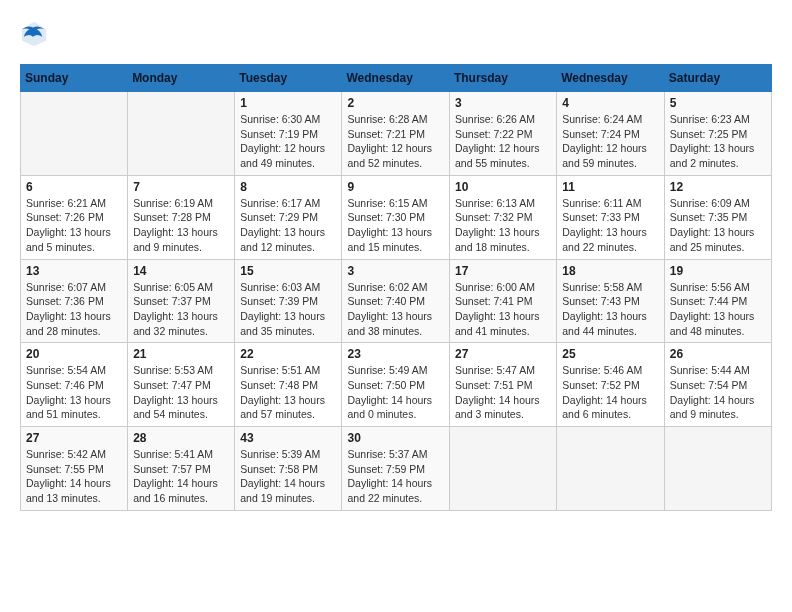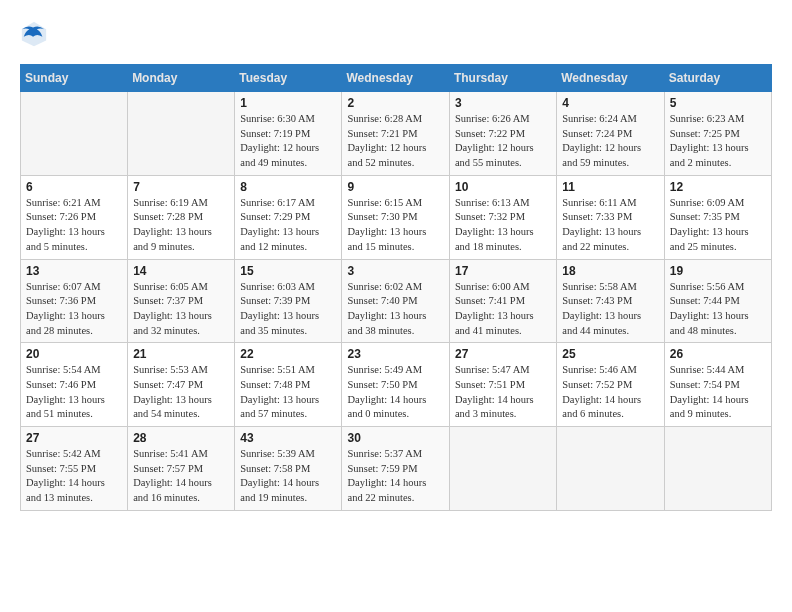--- a/index.html
+++ b/index.html
@@ -46,21 +46,21 @@
       font-size: 16px;
       color: #444;
     }
     .calendar {
       width: 100%;
       border-collapse: collapse;
       font-size: 11px;
     }
     .calendar thead th {
       background: #2a7abf;
-      color: #e5e5e5;
+      color: #0f172a;
       padding: 6px 4px;
       text-align: left;
       font-size: 12px;
       font-weight: bold;
       border: 1px solid #2a7abf;
     }
     .calendar tbody td {
       vertical-align: top;
       border: 1px solid #ccc;
       padding: 4px 5px;
@@ -78,21 +78,20 @@
       font-size: 12px;
       font-weight: bold;
       color: #222;
       display: block;
       margin-bottom: 2px;
     }
     .day-info {
       color: #333;
       font-size: 10.5px;
       line-height: 1.4;
-      font-family: Liberation Serif, serif;
     }
     .empty-cell {
       background: #f5f5f5 !important;
     }
   </style>
 </head>
 <body>
 
 <div class="header">
   <div class="logo">

